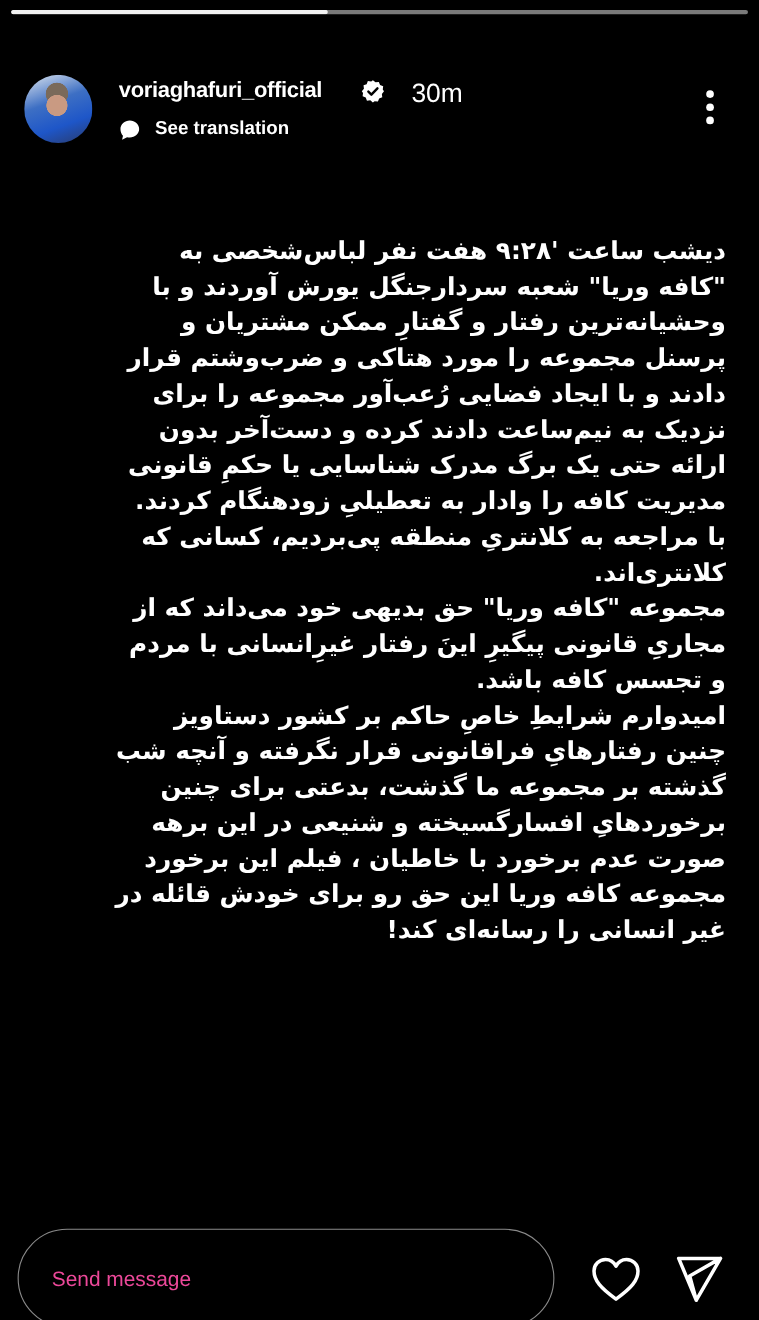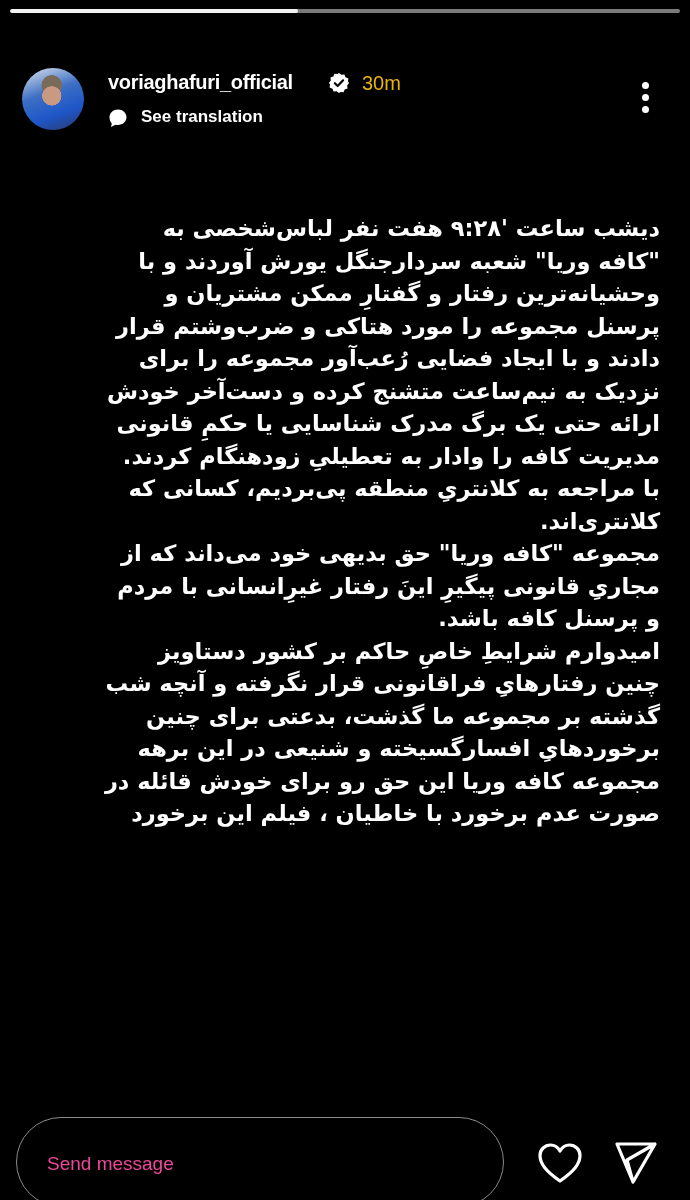--- a/index.html
+++ b/index.html
@@ -21,21 +21,21 @@
                 linear-gradient(160deg, #dfe6ee 0%, #3d6fc4 40%, #1e56c8 70%, #2a3a6a 100%);
   }
   .username {
     position: absolute; left: 86px; top: 3px; font-size: 20px; font-weight: bold;
     letter-spacing: -0.3px; color: #fff;
   }
   .verified {
     position: absolute; left: 306px; top: 4px; width: 22px; height: 22px;
   }
   .time {
-    position: absolute; left: 340px; top: 4px; font-size: 20px; color: #eab308;
+    position: absolute; left: 352px; top: 4px; font-size: 24px; color: #ffffff;
   }
   .translate-row { position: absolute; left: 86px; top: 38px; height: 22px; }
   .bubble-icon { position: absolute; left: 0; top: 2px; width: 20px; height: 20px; }
   .translate-label {
     position: absolute; left: 33px; top: 1px; font-size: 17px; font-weight: bold; white-space: nowrap;
   }
   .more {
     position: absolute; right: 20px; top: 14px; width: 10px; height: 34px;
   }
   .more span {
@@ -86,34 +86,35 @@
       <span></span>
   </div>
 </div>
 
 <div class="story-text">
   <span class="line">دیشب ساعت '۹:۲۸ هفت نفر لباس‌شخصی به</span>
   <span class="line">"کافه وریا" شعبه سردارجنگل یورش آوردند و با</span>
   <span class="line">وحشیانه‌ترین رفتار و گفتارِ ممکن مشتریان و</span>
   <span class="line">پرسنل مجموعه را مورد هتاکی و ضرب‌وشتم قرار</span>
   <span class="line">دادند و با ایجاد فضایی رُعب‌آور مجموعه را برای</span>
-  <span class="line">نزدیک به نیم‌ساعت متشنج کرده و دست‌آخر خودش</span>
+  <span class="line">نزدیک به نیم‌ساعت دادند کرده و دست‌آخر بدون</span>
   <span class="line">ارائه حتی یک برگ مدرک شناسایی یا حکمِ قانونی</span>
   <span class="line">مدیریت کافه را وادار به تعطیلیِ زودهنگام کردند.</span>
   <span class="line">با مراجعه به کلانتریِ منطقه پی‌بردیم، کسانی که</span>
   <span class="line">کلانتری‌اند.</span>
   <span class="line">مجموعه "کافه وریا" حق بدیهی خود می‌داند که از</span>
   <span class="line">مجاریِ قانونی پیگیرِ اینَ رفتار غیرِانسانی با مردم</span>
-  <span class="line">و پرسنل کافه باشد.</span>
+  <span class="line">و تجسس کافه باشد.</span>
   <span class="line">امیدوارم شرایطِ خاصِ حاکم بر کشور دستاویز</span>
   <span class="line">چنین رفتارهایِ فراقانونی قرار نگرفته و آنچه شب</span>
   <span class="line">گذشته بر مجموعه ما گذشت، بدعتی برای چنین</span>
   <span class="line">برخوردهایِ افسارگسیخته و شنیعی در این برهه</span>
+  <span class="line">صورت عدم برخورد با خاطیان ، فیلم این برخورد</span>
   <span class="line">مجموعه کافه وریا این حق رو برای خودش قائله در</span>
-  <span class="line">صورت عدم برخورد با خاطیان ، فیلم این برخورد</span>
+  <span class="line">غیر انسانی را رسانه‌ای کند!</span>
 </div>
 
 <div class="footer">
   <div class="msg-box">
     <span class="msg-placeholder">Send message</span>
   </div>
   <svg class="heart" viewBox="0 0 48 44">
     <path d="M24 40 C10 30 4 23 4 14.5 C4 8.5 8.8 4 14.5 4 C18.6 4 22 6.3 24 10 C26 6.3 29.4 4 33.5 4 C39.2 4 44 8.5 44 14.5 C44 23 38 30 24 40 Z" fill="none" stroke="#fff" stroke-width="3.2" stroke-linejoin="round"></path>
   </svg>
   <svg class="send" viewBox="0 0 44 46">

